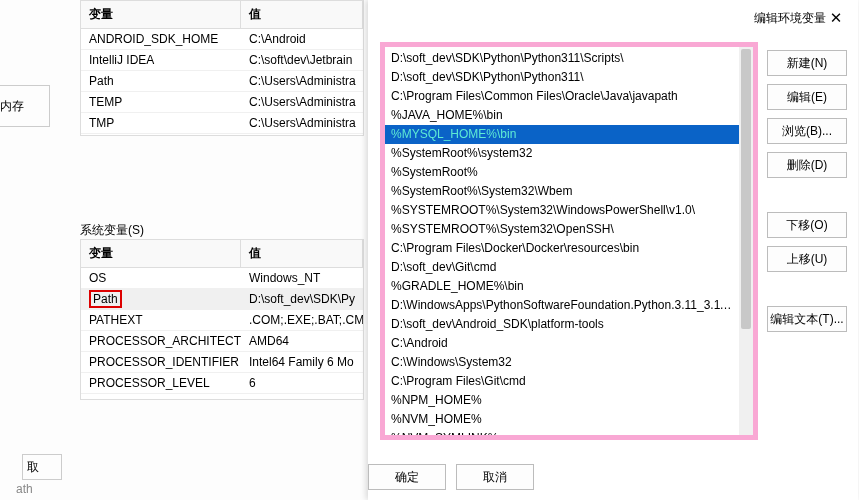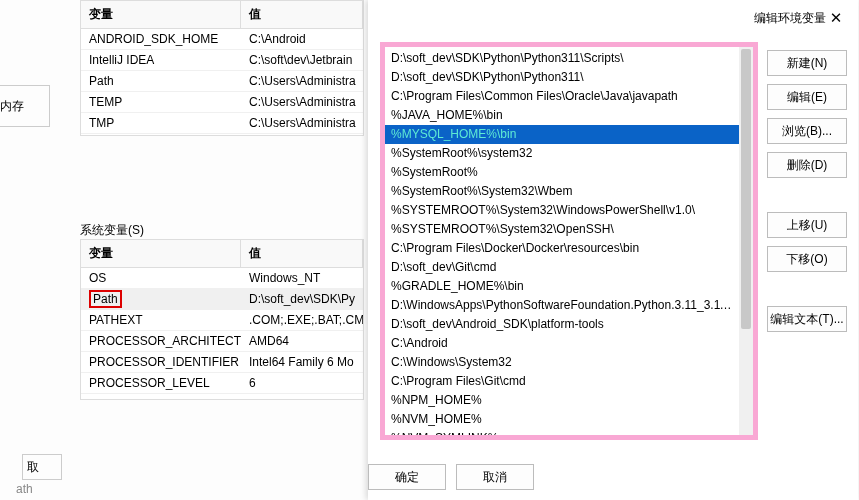--- a/index.html
+++ b/index.html
@@ -151,22 +151,22 @@
     <div class="dlg-scroll">
         <div class="dlg-thumb"></div>
       </div>
   </div>
   <div class="side-btns">
     <div class="wbtn">新建(N)</div>
     <div class="wbtn">编辑(E)</div>
     <div class="wbtn">浏览(B)...</div>
     <div class="wbtn">删除(D)</div>
     <div class="gap"></div>
+    <div class="wbtn">下移(O)</div>
     <div class="wbtn">上移(U)</div>
-    <div class="wbtn">下移(O)</div>
     <div class="gap"></div>
     <div class="wbtn">编辑文本(T)...</div>
   </div>
   <div class="dlg-foot">
     <div class="wbtn">确定</div>
     <div class="wbtn">取消</div>
   </div>
 </div>
 
 </body></html>

